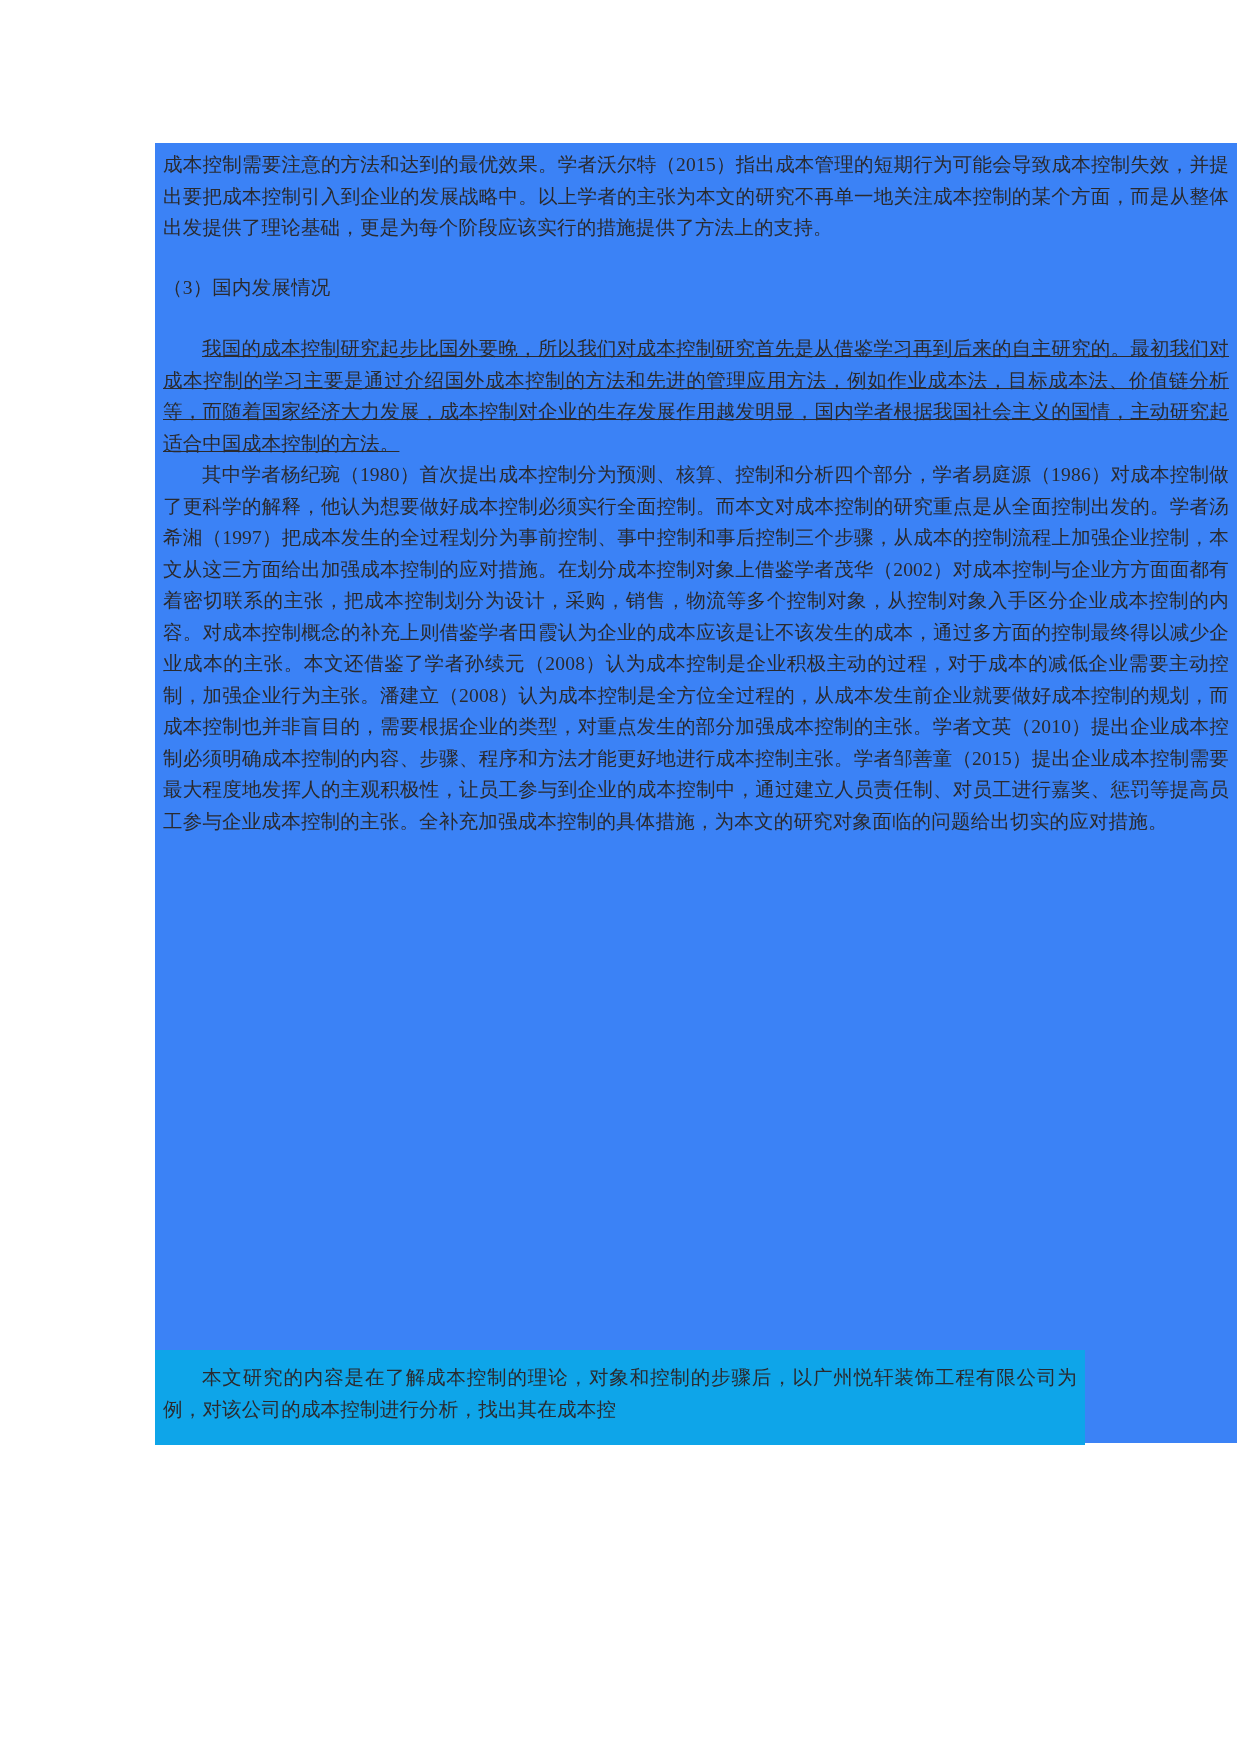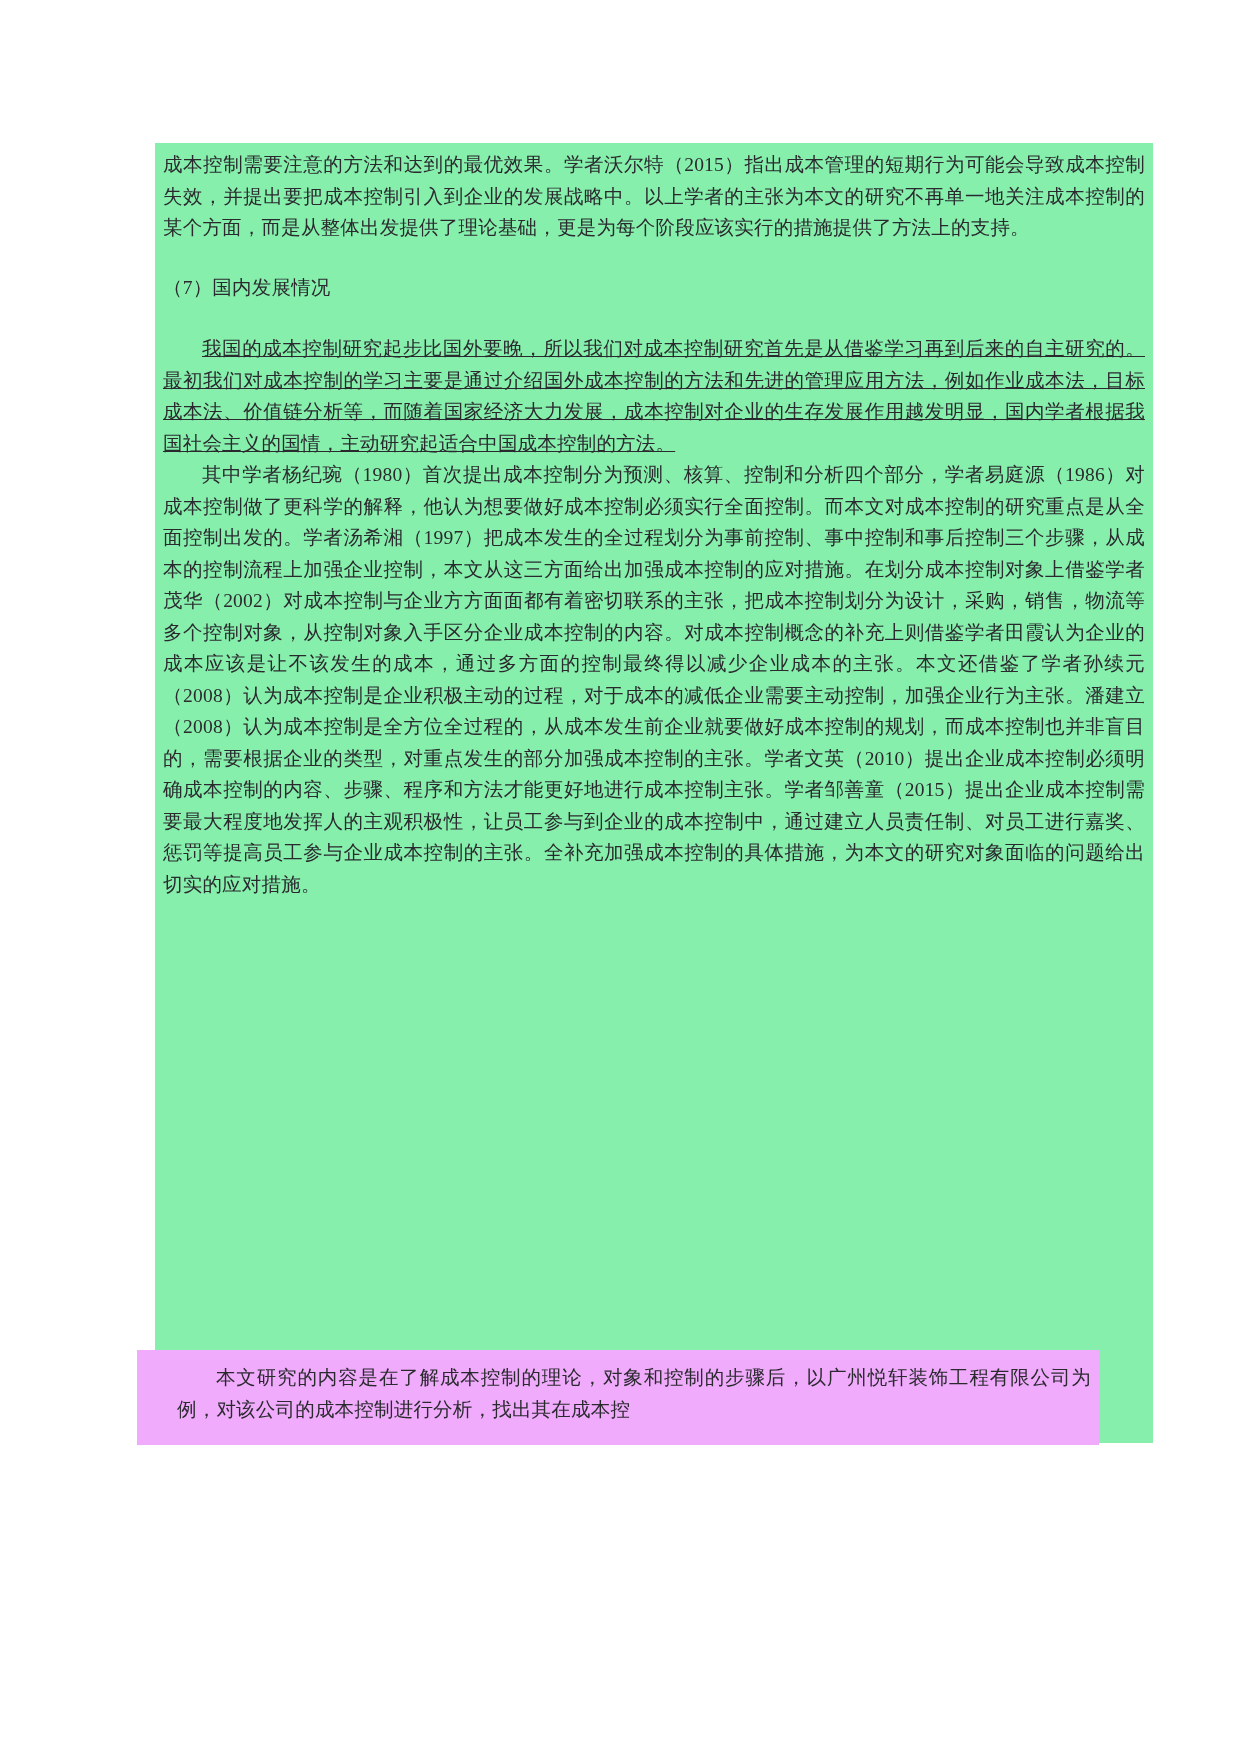--- a/index.html
+++ b/index.html
@@ -14,23 +14,23 @@
     background: #ffffff;
     margin: 0 auto;
     overflow: hidden;
     font-family: "Liberation Serif", serif;
   }
   
   .doc-block {
     position: absolute;
     left: 155px;
     top: 143px;
-    width: 998px;
+    width: 1082px;
     height: 1300px;
-    background: #86efac;
+    background: #3b82f6;
     padding: 0;
     box-sizing: border-box;
   }
   .doc-inner {
     padding: 6px 8px 0 8px;
     box-sizing: border-box;
   }
   p {
     margin: 0;
     color: #2a2a2e;
@@ -50,41 +50,40 @@
   }
   p.heading {
     margin-top: 28px;
     margin-bottom: 28px;
   }
   .spacer-lg {
     height: 120px;
   }
   .tail-block {
     position: absolute;
-    left: 137px;
+    left: 155px;
     top: 1350px;
     width: 930px;
     height: 95px;
-    background: #f0abfc;
-    padding-left: 32px;
+    background: #0ea5e9;
   }
   .tail-inner {
     padding: 12px 8px 0 8px;
     box-sizing: border-box;
   }
 </style>
 </head>
 <body>
 
 <div class="page">
 
   <div class="doc-block">
     <div class="doc-inner">
       <p>成本控制需要注意的方法和达到的最优效果。学者沃尔特（2015）指出成本管理的短期行为可能会导致成本控制失效，并提出要把成本控制引入到企业的发展战略中。以上学者的主张为本文的研究不再单一地关注成本控制的某个方面，而是从整体出发提供了理论基础，更是为每个阶段应该实行的措施提供了方法上的支持。</p>
-      <p class="heading">（7）国内发展情况</p>
+      <p class="heading">（3）国内发展情况</p>
       <p class="indent gap-before">我国的成本控制研究起步比国外要晚，所以我们对成本控制研究首先是从借鉴学习再到后来的自主研究的。最初我们对成本控制的学习主要是通过介绍国外成本控制的方法和先进的管理应用方法，例如作业成本法，目标成本法、价值链分析等，而随着国家经济大力发展，成本控制对企业的生存发展作用越发明显，国内学者根据我国社会主义的国情，主动研究起适合中国成本控制的方法。</p>
       <p class="indent">其中学者杨纪琬（1980）首次提出成本控制分为预测、核算、控制和分析四个部分，学者易庭源（1986）对成本控制做了更科学的解释，他认为想要做好成本控制必须实行全面控制。而本文对成本控制的研究重点是从全面控制出发的。学者汤希湘（1997）把成本发生的全过程划分为事前控制、事中控制和事后控制三个步骤，从成本的控制流程上加强企业控制，本文从这三方面给出加强成本控制的应对措施。在划分成本控制对象上借鉴学者茂华（2002）对成本控制与企业方方面面都有着密切联系的主张，把成本控制划分为设计，采购，销售，物流等多个控制对象，从控制对象入手区分企业成本控制的内容。对成本控制概念的补充上则借鉴学者田霞认为企业的成本应该是让不该发生的成本，通过多方面的控制最终得以减少企业成本的主张。本文还借鉴了学者孙续元（2008）认为成本控制是企业积极主动的过程，对于成本的减低企业需要主动控制，加强企业行为主张。潘建立（2008）认为成本控制是全方位全过程的，从成本发生前企业就要做好成本控制的规划，而成本控制也并非盲目的，需要根据企业的类型，对重点发生的部分加强成本控制的主张。学者文英（2010）提出企业成本控制必须明确成本控制的内容、步骤、程序和方法才能更好地进行成本控制主张。学者邹善童（2015）提出企业成本控制需要最大程度地发挥人的主观积极性，让员工参与到企业的成本控制中，通过建立人员责任制、对员工进行嘉奖、惩罚等提高员工参与企业成本控制的主张。全补充加强成本控制的具体措施，为本文的研究对象面临的问题给出切实的应对措施。</p>
       <div class="spacer-lg"></div>
     </div>
   </div>
 
   <div class="tail-block">
     <div class="tail-inner">
       <p class="indent">本文研究的内容是在了解成本控制的理论，对象和控制的步骤后，以广州悦轩装饰工程有限公司为例，对该公司的成本控制进行分析，找出其在成本控</p>
     </div>

